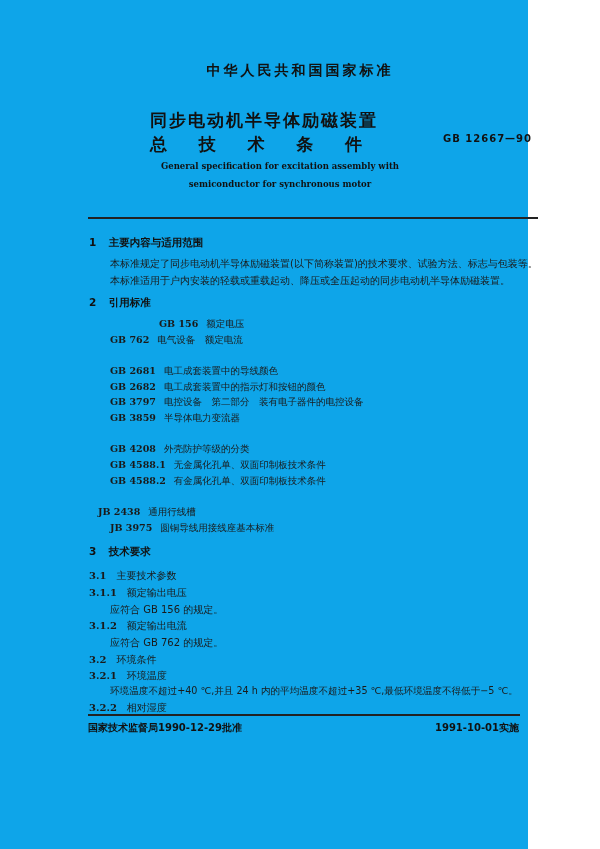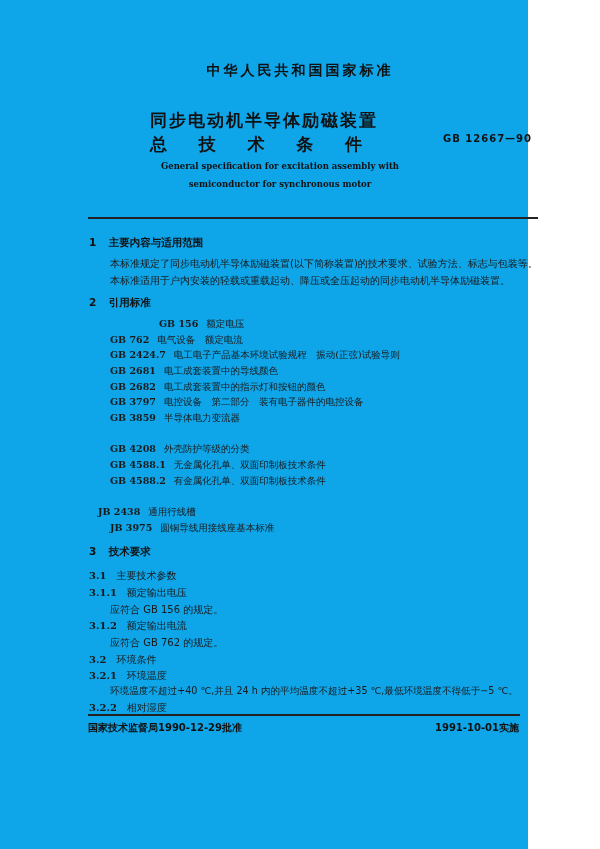--- a/index.html
+++ b/index.html
@@ -152,23 +152,20 @@
     <span class="num">2</span>
     <span>引用标准</span>
   </div>
 
   <div class="abs ref-line" style="top:318px; left:116px;margin-left:43px;">
     <span class="code">GB 156</span><span>额定电压</span>
   </div>
   <div class="abs ref-line" style="top:334px; left:110px;">
     <span class="code">GB 762</span><span>电气设备　额定电流</span>
   </div>
-  <div class="abs ref-line" style="top:349px; left:110px;">
-    <span class="code">GB 2424.7</span><span>电工电子产品基本环境试验规程　振动(正弦)试验导则</span>
-  </div>
   <div class="abs ref-line" style="top:365px; left:110px;">
     <span class="code">GB 2681</span><span>电工成套装置中的导线颜色</span>
   </div>
   <div class="abs ref-line" style="top:381px; left:110px;">
     <span class="code">GB 2682</span><span>电工成套装置中的指示灯和按钮的颜色</span>
   </div>
   <div class="abs ref-line" style="top:396px; left:110px;">
     <span class="code">GB 3797</span><span>电控设备　第二部分　装有电子器件的电控设备</span>
   </div>
   <div class="abs ref-line" style="top:412px; left:110px;">

